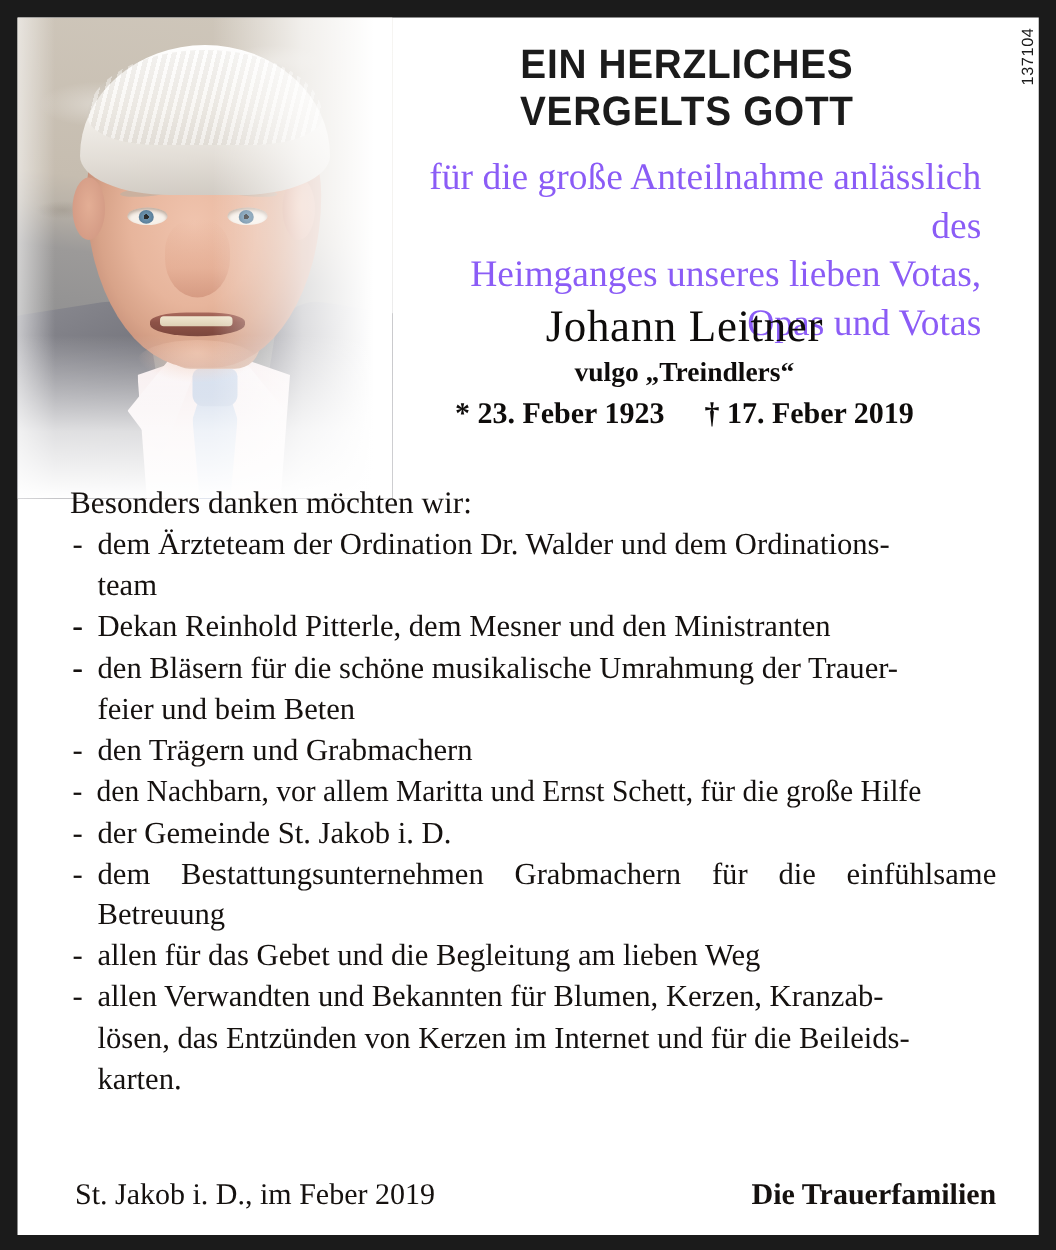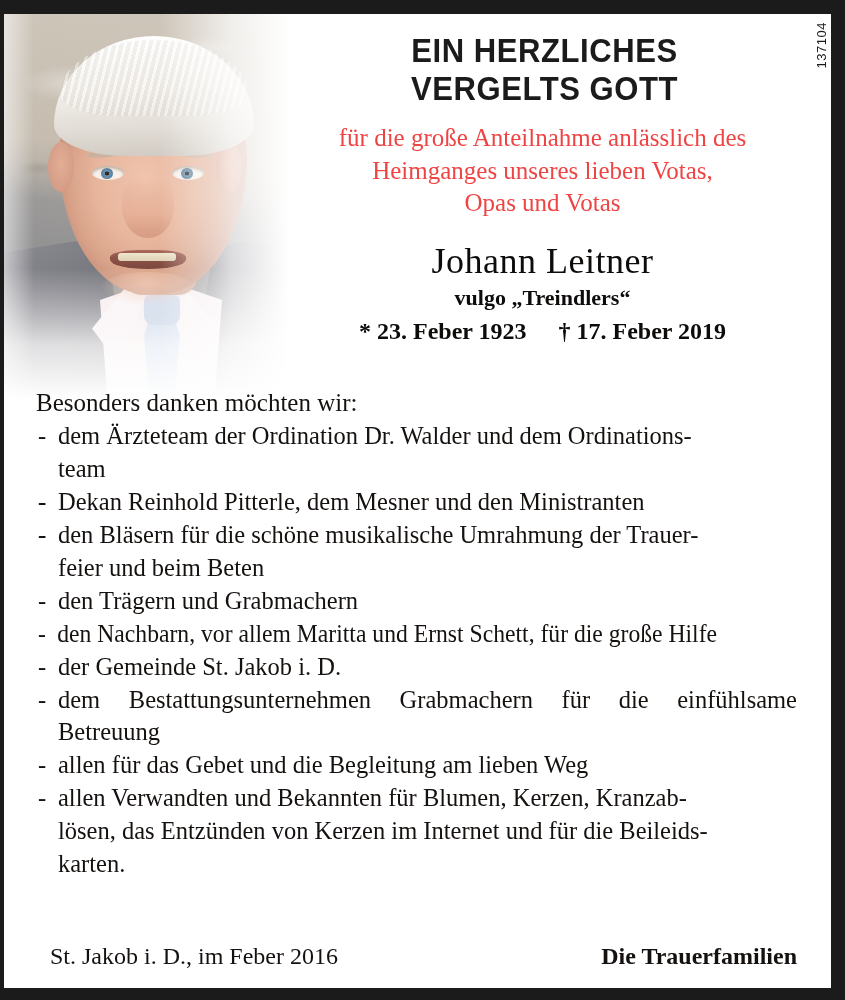--- a/index.html
+++ b/index.html
@@ -6,21 +6,21 @@
     margin: 0;
     padding: 0;
     background: #6b6b6b;
   }
   .notice {
     position: relative;
     width: 845px;
     height: 1000px;
     background: #1b1b1b;
     box-sizing: border-box;
-    padding: 14px 14px 12px 4px;
+    padding: 14px 14px 12px 14px;
     overflow: hidden;
     font-family: "Liberation Serif", "DejaVu Serif", serif;
   }
   .sheet {
     position: relative;
     width: 100%;
     height: 100%;
     background: #ffffff;
     overflow: hidden;
   }
@@ -260,24 +260,24 @@
     color: #1b1b1b;
     transform: scaleX(.94);
   }
 
   
   .intro {
     position: absolute;
     left: 296px;
     right: 46px;
     top: 108px;
-    text-align: center;
-    font-size: 25px;
+    text-align: right;
+    font-size: 30px;
     line-height: 1.30;
-    color: #ef4444;
+    color: #8b5cf6;
   }
 
   
   .nameblock {
     position: absolute;
     left: 296px;
     right: 46px;
     top: 228px;
     text-align: center;
     color: #0e0c0b;
@@ -298,21 +298,21 @@
     font-size: 24px;
     font-weight: 700;
     margin-top: 5px;
     white-space: nowrap;
   }
   .nameblock .dates .sep { display: inline-block; width: 20px; }
 
   
   .thanks {
     position: absolute;
-    left: 32px;
+    left: 42px;
     right: 34px;
     top: 372px;
     color: #15110f;
   }
   .thanks-lead {
     font-size: 25px;
     line-height: 1.32;
     margin-bottom: 1px;
   }
   .thanks ul {
@@ -451,18 +451,18 @@
           <span class="txt">allen für das Gebet und die Begleitung am lieben Weg</span>
         </li>
         <li>
           <span class="dash">-</span>
           <span class="txt">allen Verwandten und Bekannten für Blumen, Kerzen, Kranzab-<br>lösen, das Entzünden von Kerzen im Internet und für die Beileids-<br>karten.</span>
         </li>
       </ul>
     </div>
 
     <div class="footer">
-      <div class="left">St. Jakob i. D., im Feber 2016</div>
+      <div class="left">St. Jakob i. D., im Feber 2019</div>
       <div class="right">Die Trauerfamilien</div>
     </div>
 
   </div>
 </div>
 
 </body></html>

